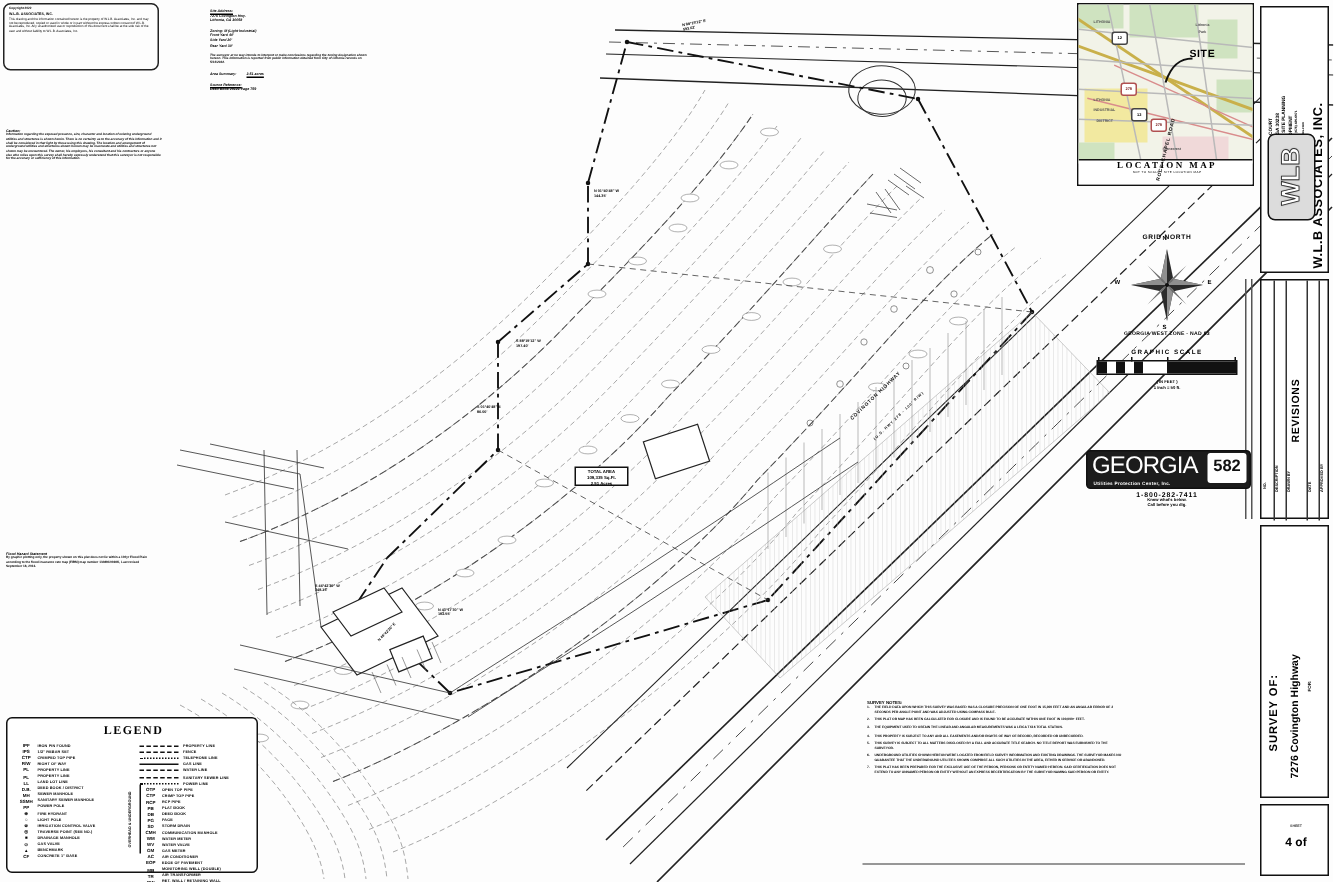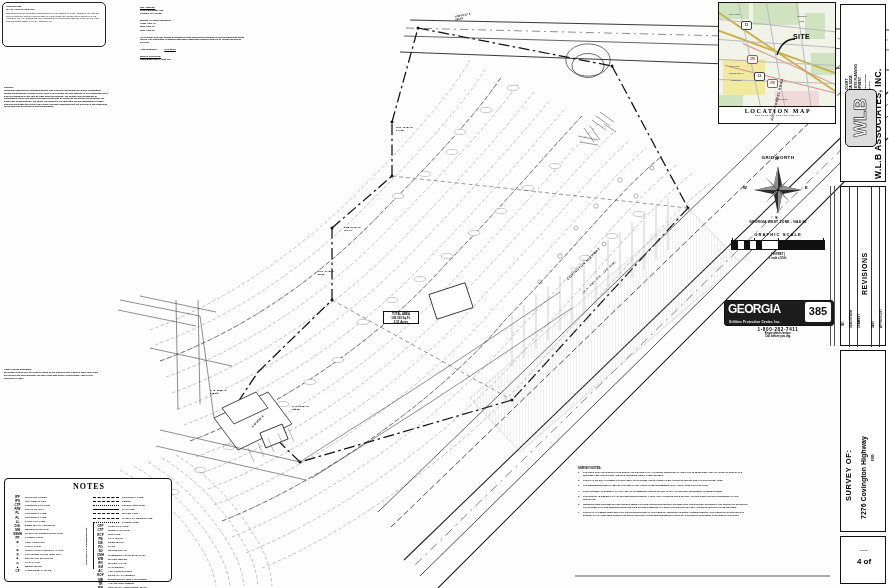--- a/index.html
+++ b/index.html
@@ -76,21 +76,21 @@
   #scale-block{left:726px;top:232px;width:104px;}
   #scale-title{font-size:4.2px;font-weight:bold;letter-spacing:1px;text-align:center;}
   #scalebar{position:relative;margin:3px auto 0;width:92px;height:8px;border:.8px solid #111;background:#fff;}
   .scseg{position:absolute;top:0;height:8px;background:#111;}
   .sctick{position:absolute;top:-3px;width:.8px;height:3px;background:#111;}
   #scale-units{margin-top:2px;font-size:2.8px;font-weight:bold;text-align:center;}
 
   
   #ga811{left:724px;top:300px;width:108px;height:42px;}
   #ga811-main{position:relative;width:108px;height:24px;border:1.4px solid #111;border-radius:3px;background:#1c1c1c;overflow:hidden;}
-  #ga811-word{position:absolute;left:3px;top:1px;font-size:12px;font-weight:bold;color:#fff;letter-spacing:-.6px;}
+  #ga811-word{position:absolute;left:3px;top:1px;font-size:16px;font-weight:normal;color:#fff;letter-spacing:-.6px;}
   #ga811-811{position:absolute;right:2px;top:1px;width:26px;height:20px;background:#fff;border-radius:2px;color:#111;font-size:11px;font-weight:bold;text-align:center;line-height:19px;}
   #ga811-sub{position:absolute;left:4px;bottom:1px;font-size:3.1px;font-weight:bold;color:#fff;letter-spacing:.2px;}
   #ga811-phone{margin-top:1px;text-align:center;font-size:4.6px;font-weight:bold;letter-spacing:.6px;}
   #ga811-tag{text-align:center;font-size:2.8px;font-weight:bold;line-height:3.4px;}
 
   
   #legend{left:4px;top:478px;width:168px;height:104px;border:1.4px solid #111;border-radius:4px;background:#fff;}
   #legend-title{position:absolute;left:0;top:3px;width:168px;text-align:center;font-size:8px;font-weight:bold;letter-spacing:1px;font-family:"Liberation Serif",serif;}
   #legend-left{position:absolute;left:5px;top:16px;width:78px;}
   #legend-right{position:absolute;left:88px;top:16px;width:78px;}
@@ -484,21 +484,21 @@
       <div class="sctick" style="left:46px;"></div>
       <div class="sctick" style="left:91px;"></div>
     </div>
     <div id="scale-units">( IN FEET )</div>
     <div id="scale-units" style="margin-top:0;">1 inch = 50 ft.</div>
   </div>
 
   <div class="abs" id="ga811">
     <div id="ga811-main">
       <div id="ga811-word">GEORGIA</div>
-      <div id="ga811-811">385</div>
+      <div id="ga811-811">582</div>
       <div id="ga811-sub">Utilities Protection Center, Inc.</div>
     </div>
     <div id="ga811-phone">1-800-282-7411</div>
     <div id="ga811-tag">Know what's below.</div>
     <div id="ga811-tag">Call before you dig.</div>
   </div>
 
   <div class="abs bx" id="parcel-label">
     <div>TOTAL AREA</div>
     <div>109,335 Sq.Ft.</div>
@@ -529,21 +529,21 @@
     <span>N 43°17'30" W</span><br>
     <span>102.55'</span>
   </div>
   <div class="bearlab" style="left:250px;top:420px;transform:rotate(-46deg);">N 46°42'30" E</div>
 
   <div class="strlab" style="left:566px;top:278px;transform:rotate(-44deg);transform-origin:0 0;">COVINGTON HIGHWAY</div>
   <div class="strlab" style="left:582px;top:292px;transform:rotate(-44deg);transform-origin:0 0;font-size:2.5px;">(U.S. HWY 278 - 100' R/W)</div>
   <div class="strlab" style="left:770px;top:120px;transform:rotate(-76deg);transform-origin:0 0;">ROCK CHAPEL ROAD</div>
 
   <div class="abs bx" id="legend">
-    <div id="legend-title">NOTES</div>
+    <div id="legend-title">LEGEND</div>
     <div id="legend-left">
         <div class="lgrow">
           <span class="lgsym">IPF</span>
           <span class="lgtxt">IRON PIN FOUND</span>
         </div>
         <div class="lgrow">
           <span class="lgsym">IPS</span>
           <span class="lgtxt">1/2" REBAR SET</span>
         </div>
         <div class="lgrow">

